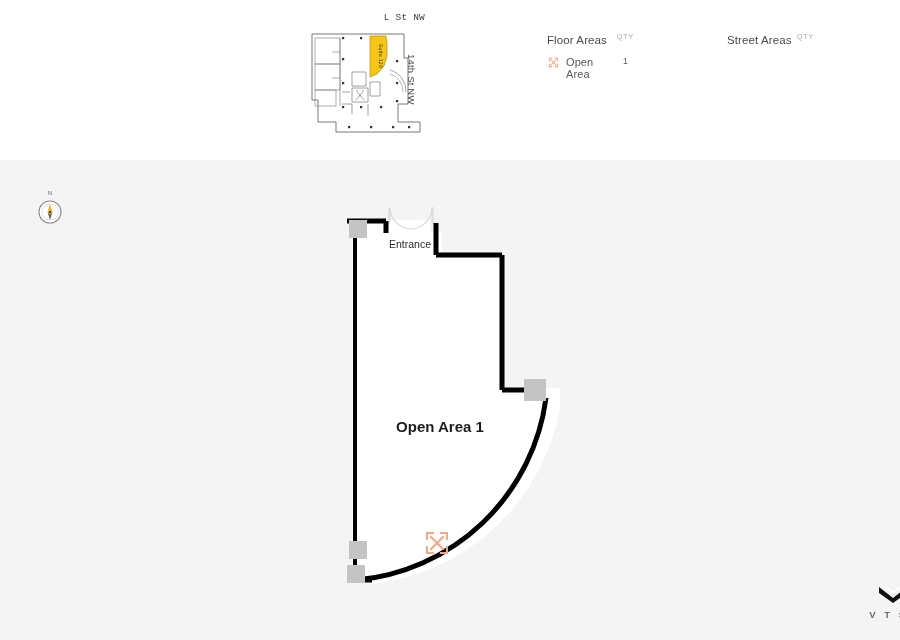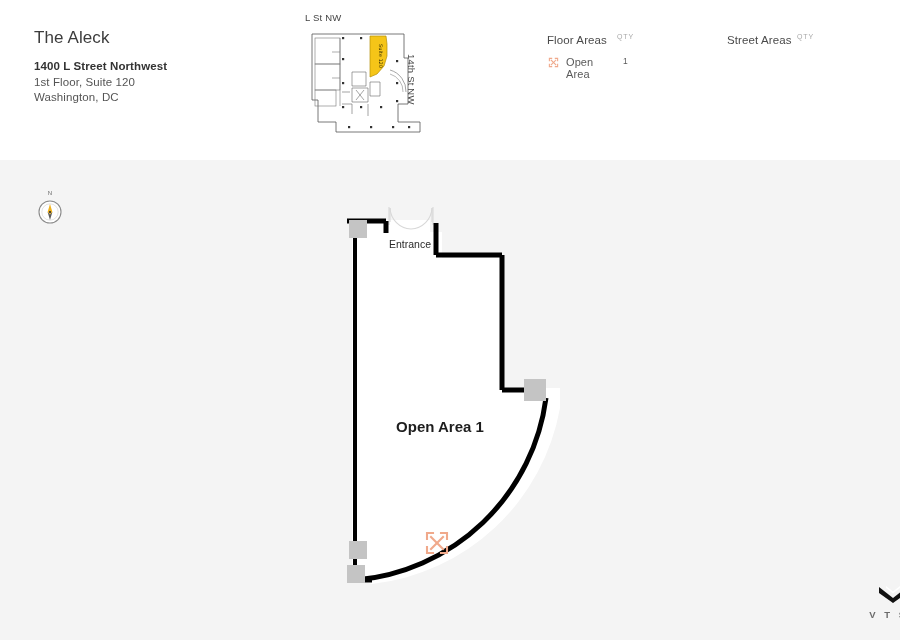--- a/index.html
+++ b/index.html
@@ -57,24 +57,25 @@
     position: absolute;
     left: 305px;
     top: 12px;
     width: 135px;
     height: 125px;
   }
   #keyplan-street-top {
     position: absolute;
     left: 0; top: 0;
     width: 120px;
-    text-align: left;
+    text-align: right;
     font-size: 9.5px;
     color: #444;
     letter-spacing: 0.2px;
+    font-family: Liberation Mono, monospace;
   }
   #keyplan-street-right {
     position: absolute;
     left: 112px;
     top: 42px;
     font-size: 9.5px;
     color: #444;
     letter-spacing: 0.2px;
     transform: rotate(90deg);
     transform-origin: left top;
@@ -203,26 +204,20 @@
     letter-spacing: 3px;
     color: #6b6b6b;
     margin-top: 2px;
   }
 </style>
 </head>
 <body style="background: rgb(244, 244, 244);">
 
 <div id="header" style="background: rgb(255, 255, 255);">
 
-  <div id="property-info">
-    <div id="property-name">The Aleck</div>
-    <div id="property-address-line">1400 L Street Northwest</div>
-    <div class="addr-sub">1st Floor, Suite 120</div>
-    <div class="addr-sub">Washington, DC</div>
-  </div>
 
   <div id="keyplan">
     <div id="keyplan-street-top">L St NW</div>
     <div id="keyplan-street-right">14th St NW</div>
 
     <svg id="keyplan-svg" width="118" height="105" viewBox="0 0 118 105">
 
       <g stroke="#555" stroke-width="0.8" fill="#ffffff">
         <path d="M4 4 L96 4 L96 28 L100 28 L100 74 L90 74 L90 92 L112 92 L112 102 L28 102 L28 92 L10 92 L10 70 L4 70 Z"></path>
       </g>

